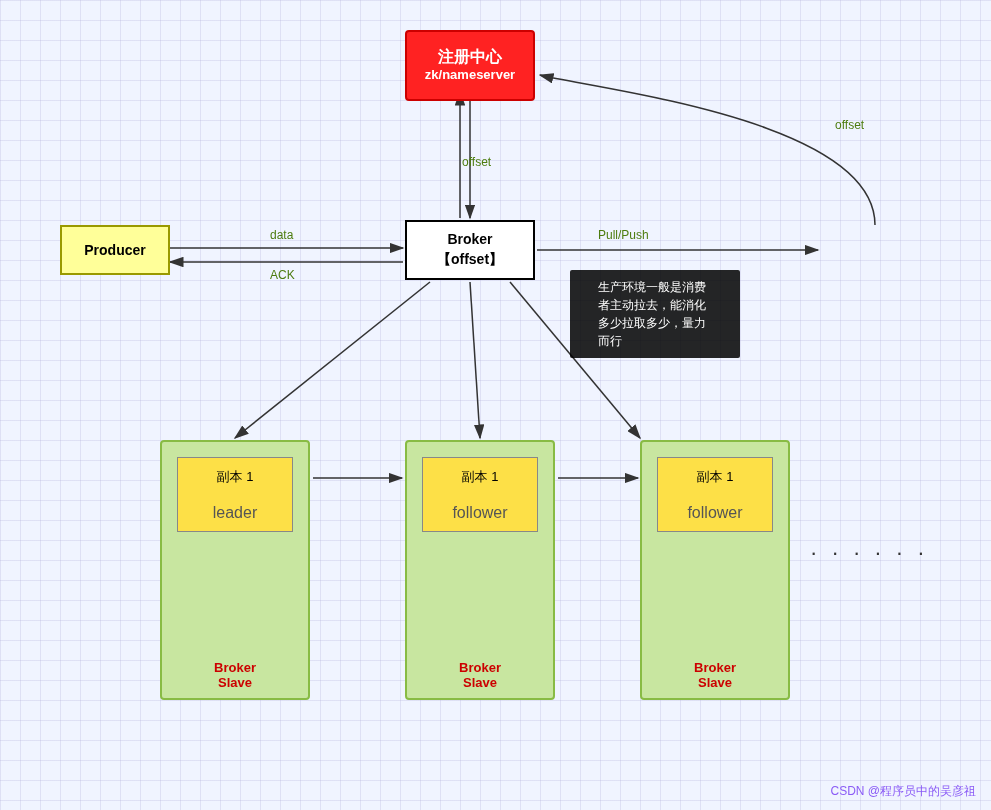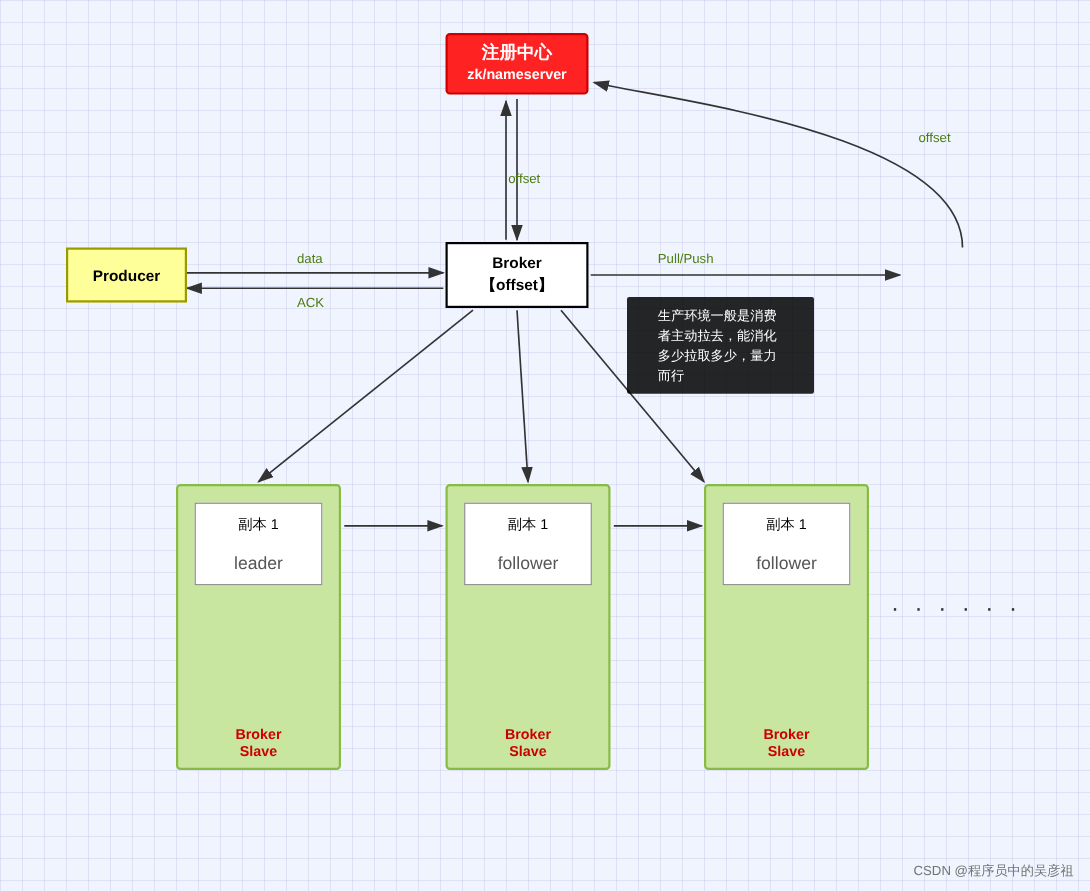--- a/index.html
+++ b/index.html
@@ -31,21 +31,21 @@
       text-align: center;
       font-weight: bold;
     }
 
     .node-registry {
       background-color: #ff2222;
       color: white;
       border: 2px solid #cc0000;
       border-radius: 4px;
       width: 130px;
-      height: 56px;
+      height: 71px;
       left: 405px;
       top: 30px;
       font-size: 16px;
       line-height: 1.3;
     }
 
     .node-broker {
       background-color: #ffffff;
       color: #000000;
       border: 2px solid #000000;
@@ -86,21 +86,21 @@
       border: 2px solid #88bb44;
       border-radius: 4px;
     }
 
     .bs1 { left: 160px; top: 440px; width: 150px; height: 260px; }
     .bs2 { left: 405px; top: 440px; width: 150px; height: 260px; }
     .bs3 { left: 640px; top: 440px; width: 150px; height: 260px; }
 
     .replica-box {
       position: absolute;
-      background-color: #ffffff;
+      background-color: #fde047;
       border: 1px solid #888888;
       top: 15px;
       left: 15px;
       right: 15px;
       height: 75px;
       display: flex;
       flex-direction: column;
       align-items: center;
       justify-content: center;
       font-size: 12px;
@@ -156,21 +156,21 @@
       color: #333;
       letter-spacing: 4px;
     }
 
     
     .watermark {
       position: absolute;
       bottom: 10px;
       right: 15px;
       font-size: 12px;
-      color: #737373;
+      color: #8b5cf6;
     }
 
     
     .arrows-svg {
       position: absolute;
       top: 0;
       left: 0;
       width: 991px;
       height: 810px;
       pointer-events: none;

